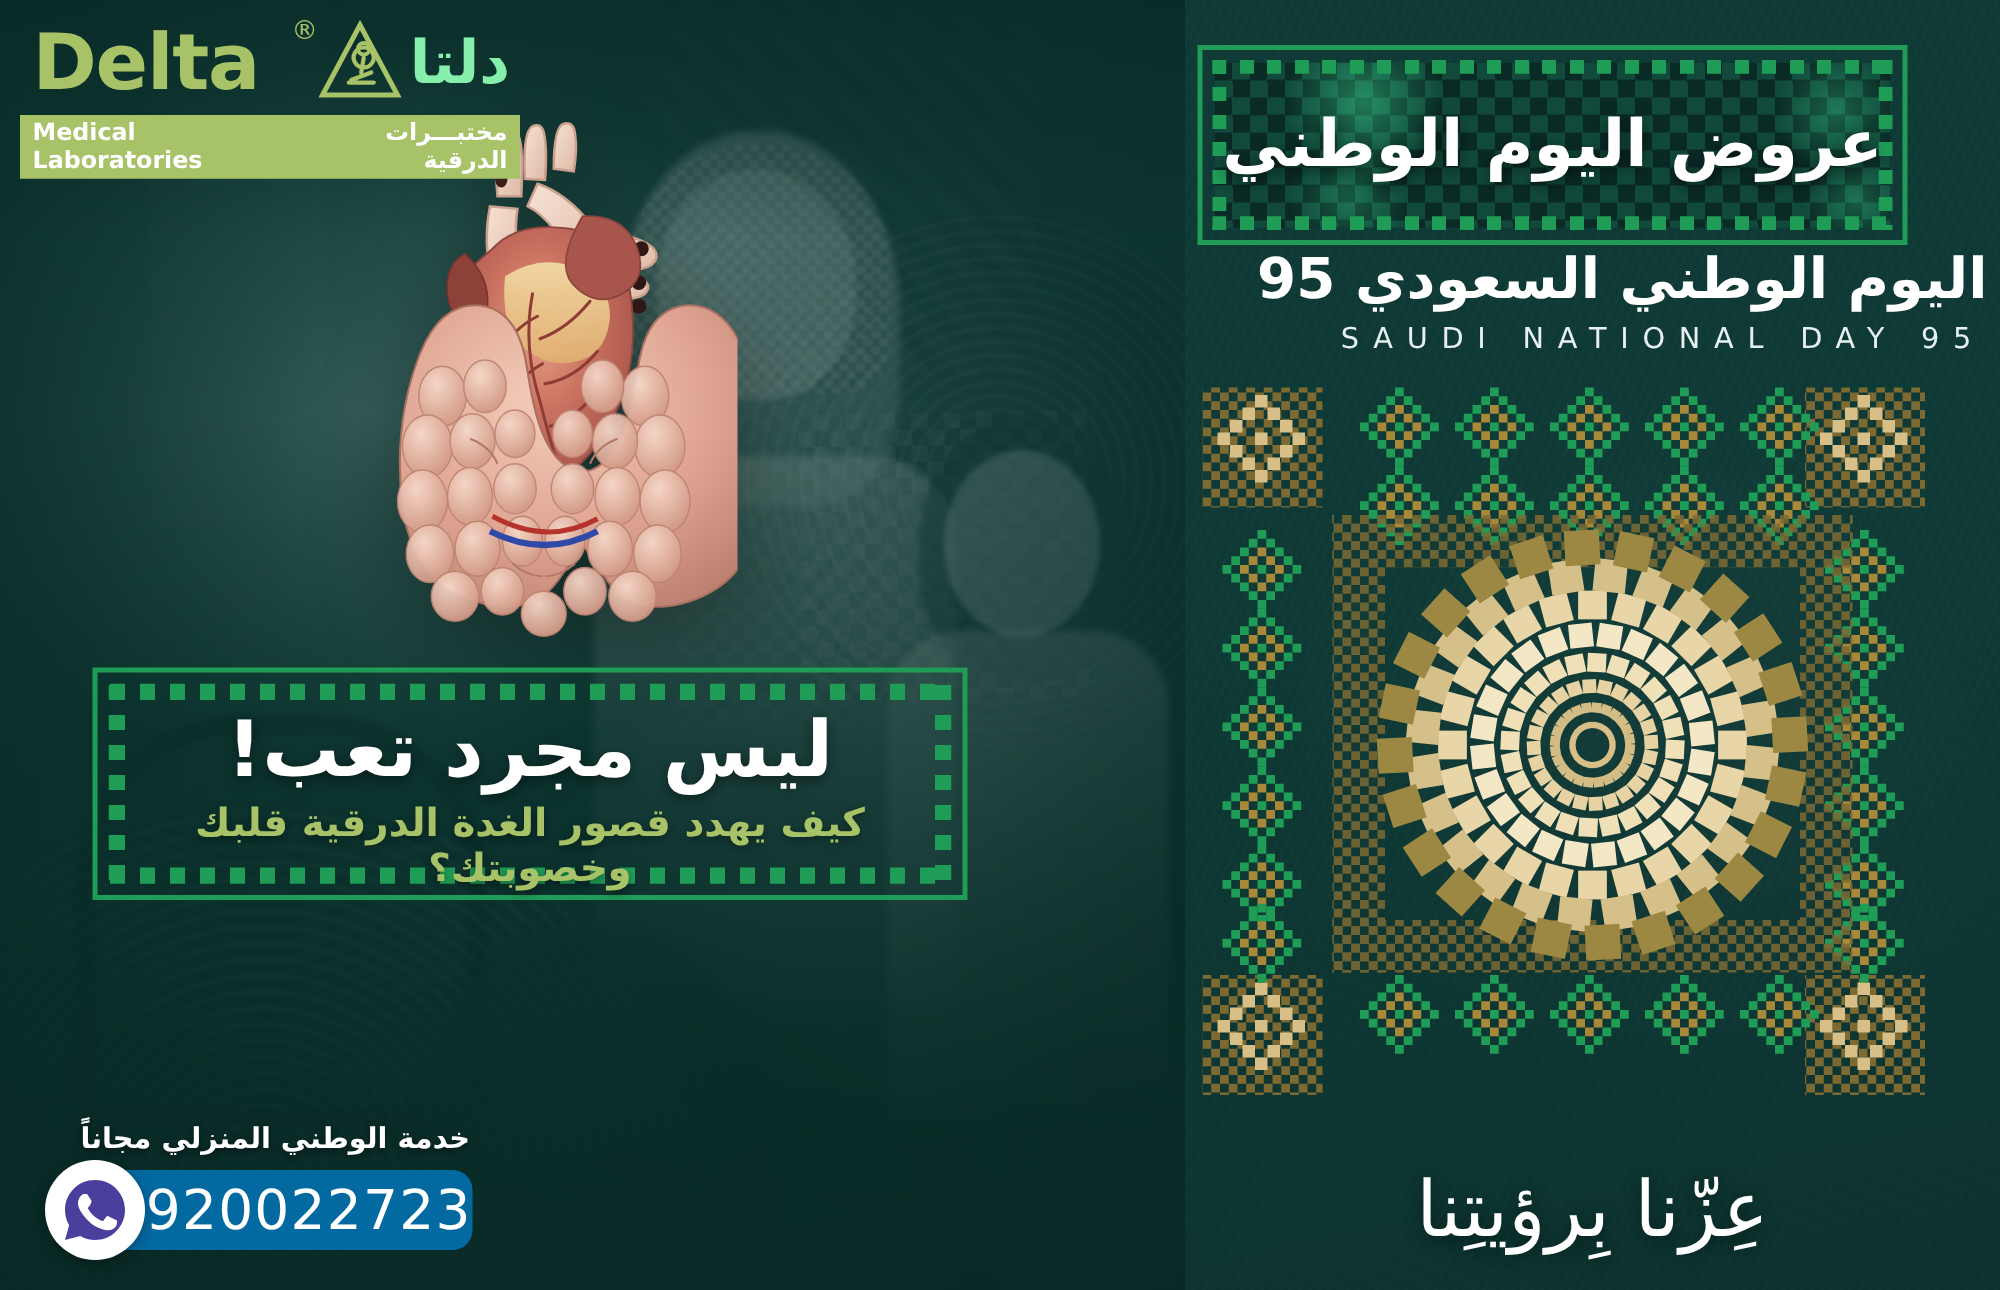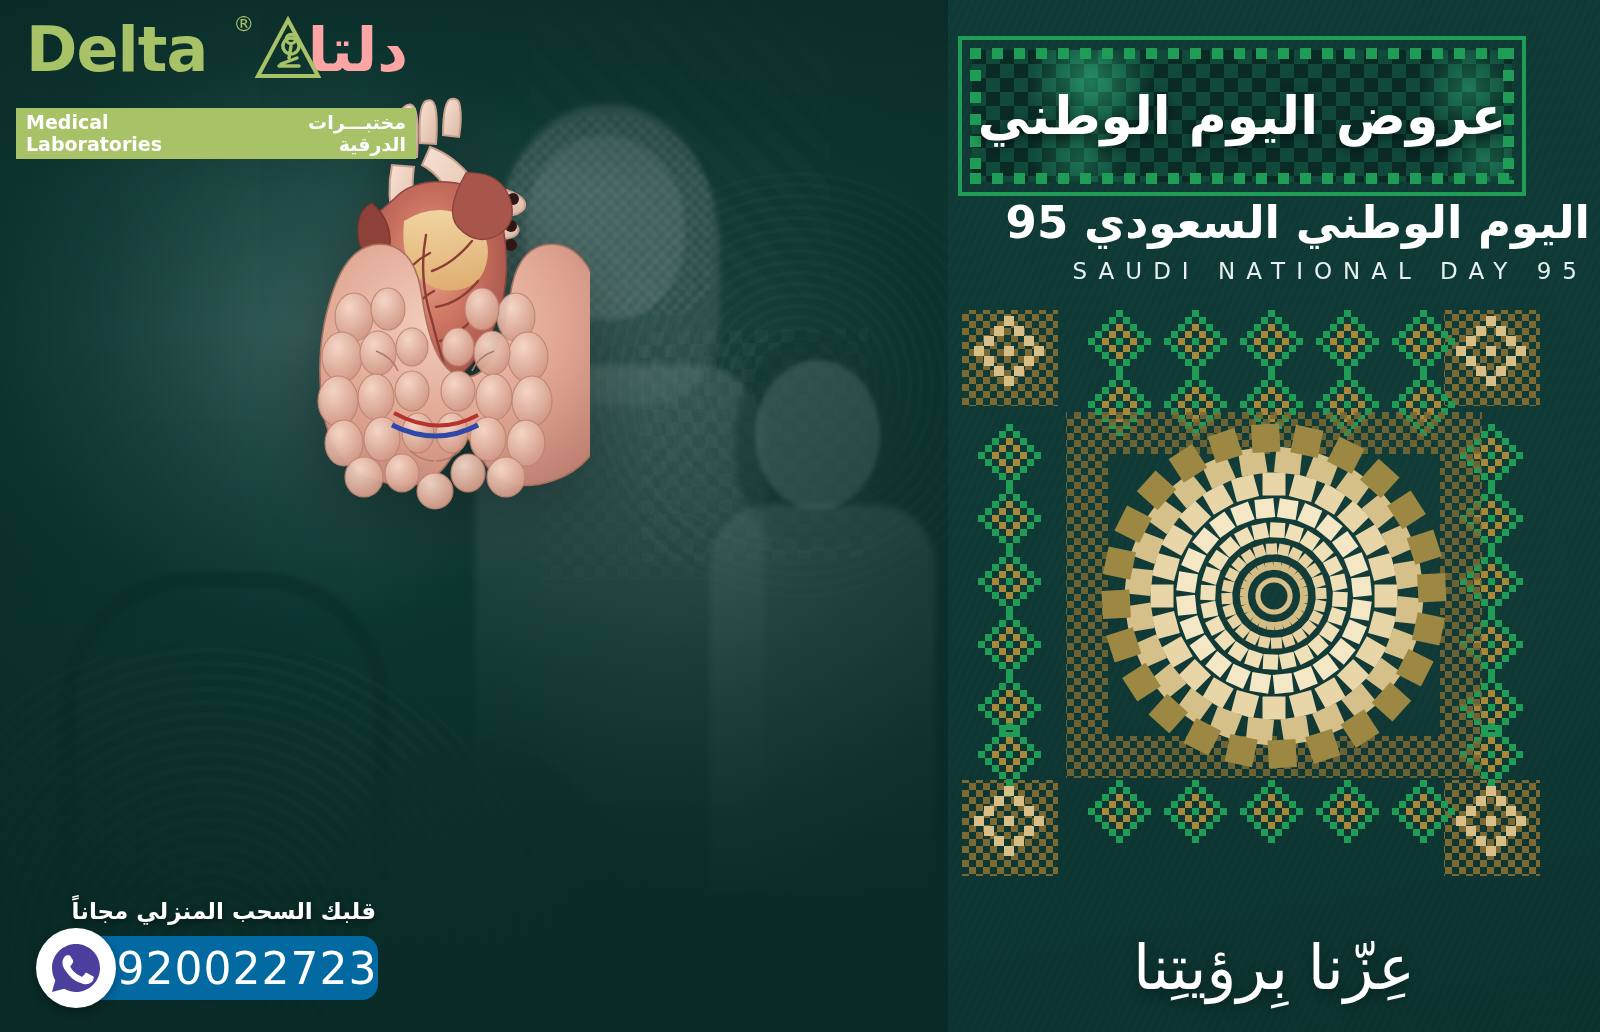--- a/index.html
+++ b/index.html
@@ -194,26 +194,26 @@
   .logo-reg {
     position: absolute; left: 2px; top: -2px;
     font-size: 21px; color: #a7c267; font-weight: normal;
   }
   .logo-tri {
     position: absolute; left: 24px; top: 2px;
     width: 66px; height: 66px;
   }
   .logo-delta-ar {
     font-family: "DejaVu Sans", sans-serif;
-    font-size: 60px; font-weight: bold; color: #fca5a5; line-height: 1;
+    font-size: 48px; font-weight: bold; color: #86efac; line-height: 1;
     direction: rtl;
     margin-left: 36px;
   }
   .logo-bar {
-    margin-top: 22px;
+    margin-top: 6px;
     background: #a7c267;
     display: flex; justify-content: space-between;
     padding: 3px 10px 4px 10px;
   }
   .logo-bar-en {
     color: #ffffff; font-size: 19px; font-weight: bold;
     font-family: "DejaVu Sans", sans-serif;
   }
   .logo-bar-ar {
     color: #ffffff; font-size: 19px; font-weight: bold; direction: rtl;
@@ -530,23 +530,33 @@
       <path d="M114 318 q44 24 84 2" fill="none" stroke="#b5332c" stroke-width="4"></path>
       <g stroke="#b5776a" stroke-width="1.6" fill="none">
         <path d="M96 256 q16 6 22 20"></path>
           <path d="M214 256 q-16 6 -22 20"></path>
         <path d="M130 356 q12 10 24 10"></path>
           <path d="M180 356 q-12 10 -24 10"></path>
       </g>
     </svg>
   </div>
 
+  <div class="headline-box">
+    <div class="notch-top"></div>
+    <div class="notch-bottom"></div>
+    <div class="notch-left"></div>
+    <div class="notch-right"></div>
+    <div class="headline-text">
+      <div class="headline-main">ليس مجرد تعب!</div>
+      <div class="headline-sub">كيف يهدد قصور الغدة الدرقية قلبك وخصوبتك؟</div>
+    </div>
+  </div>
 
   <div class="contact">
-    <div class="contact-label">قلبك السحب المنزلي مجاناً</div>
+    <div class="contact-label">خدمة الوطني المنزلي مجاناً</div>
     <div class="contact-pill">
       <span class="contact-number">920022723</span>
     </div>
     <div class="wa-badge">
       <svg width="58" height="58" viewBox="0 0 58 58" aria-hidden="true">
         <path d="M29 5 C15.7 5 5 15.7 5 29 c0 4.4 1.2 8.6 3.3 12.2 L5 53 l12.2 -3.2 C20.7 51.8 24.7 53 29 53 c13.3 0 24 -10.7 24 -24 S42.3 5 29 5 z" fill="#4b3f9e"></path>
         <path d="M21.4 17.8 c-0.7 -1.5 -1.4 -1.6 -2.1 -1.6 h-1.8 c-0.6 0 -1.6 0.2 -2.5 1.2 c-0.9 1 -3.2 3.2 -3.2 7.6 c0 4.5 3.2 8.8 3.7 9.4 c0.5 0.6 6.3 10 15.4 13.6 c7.6 3 9.2 2.4 10.8 2.2 c1.7 -0.2 5.4 -2.2 6.2 -4.4 c0.8 -2.2 0.8 -4 0.5 -4.4 c-0.2 -0.4 -0.9 -0.6 -1.8 -1.1 l-6 -3 c-0.8 -0.4 -1.4 -0.6 -2 0.2 c-0.6 0.9 -2.3 3 -2.8 3.6 c-0.5 0.6 -1 0.7 -1.9 0.2 c-0.9 -0.4 -3.9 -1.5 -7.4 -4.6 c-2.8 -2.5 -4.6 -5.5 -5.1 -6.4 c-0.5 -0.9 -0.1 -1.4 0.3 -1.9 c0.5 -0.5 1.1 -1.4 1.6 -2.1 c0.5 -0.7 0.7 -1.2 1 -2 c0.3 -0.8 0.1 -1.5 -0.1 -2.1 z" fill="#ffffff" transform="translate(2,-1) scale(0.85) translate(4,4)"></path>
       </svg>
     </div>
   </div>

